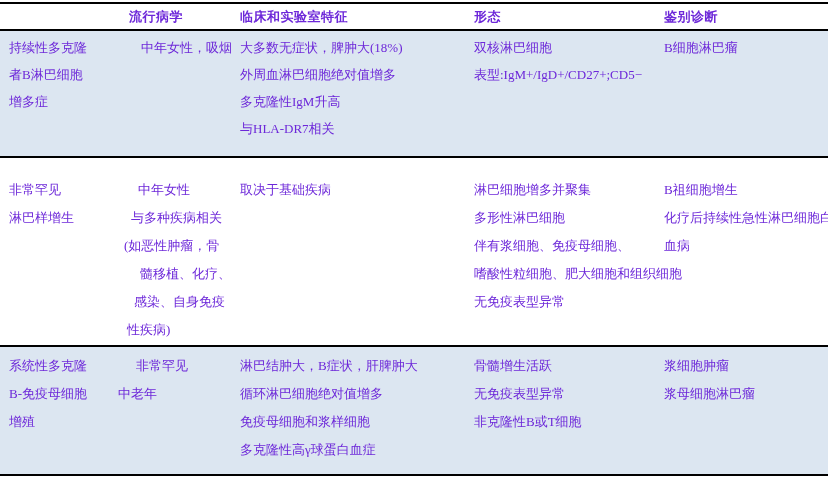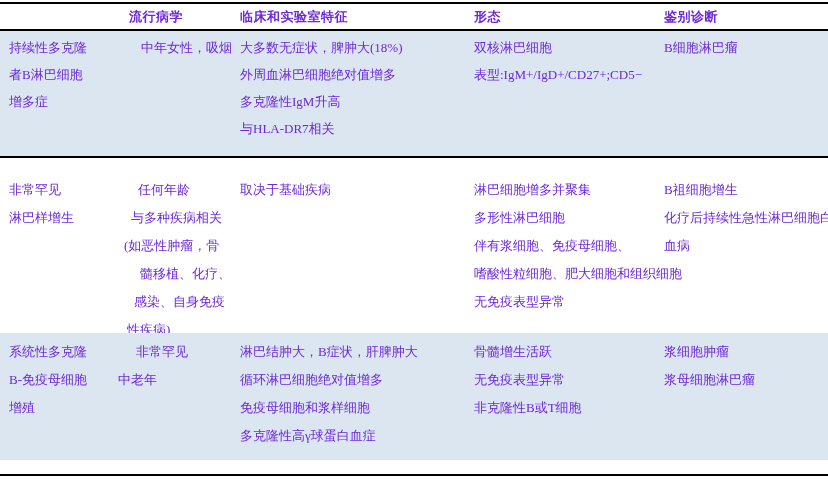--- a/index.html
+++ b/index.html
@@ -76,21 +76,21 @@
   </div>
 
   <div class="rule" style="top:156px"></div>
 
   <div class="band r2" style="top:158px;height:187px">
     <div class="cell c1">
       <div class="ln">非常罕见</div>
       <div class="ln">淋巴样增生</div>
     </div>
     <div class="cell c2">
-      <div class="ln" style="margin-left:20px">任何年龄</div>
+      <div class="ln" style="margin-left:20px">中年女性</div>
       <div class="ln" style="margin-left:13px">与多种疾病相关</div>
       <div class="ln" style="margin-left:6px">(如恶性肿瘤，骨</div>
       <div class="ln" style="margin-left:22px">髓移植、化疗、</div>
       <div class="ln" style="margin-left:16px">感染、自身免疫</div>
       <div class="ln" style="margin-left:9px">性疾病)</div>
     </div>
     <div class="cell c3">
       <div class="ln">取决于基础疾病</div>
     </div>
     <div class="cell c4">
@@ -102,21 +102,21 @@
     </div>
     <div class="cell c5">
       <div class="ln">B祖细胞增生</div>
       <div class="ln">化疗后持续性急性淋巴细胞白</div>
       <div class="ln">血病</div>
     </div>
   </div>
 
   <div class="rule" style="top:345px"></div>
 
-  <div class="band blue r3" style="top:333px;height:127px">
+  <div class="band blue r3" style="top:347px;height:127px">
     <div class="cell c1">
       <div class="ln">系统性多克隆</div>
       <div class="ln">B-免疫母细胞</div>
       <div class="ln">增殖</div>
     </div>
     <div class="cell c2">
       <div class="ln" style="margin-left:18px">非常罕见</div>
       <div class="ln" style="">中老年</div>
     </div>
     <div class="cell c3">

